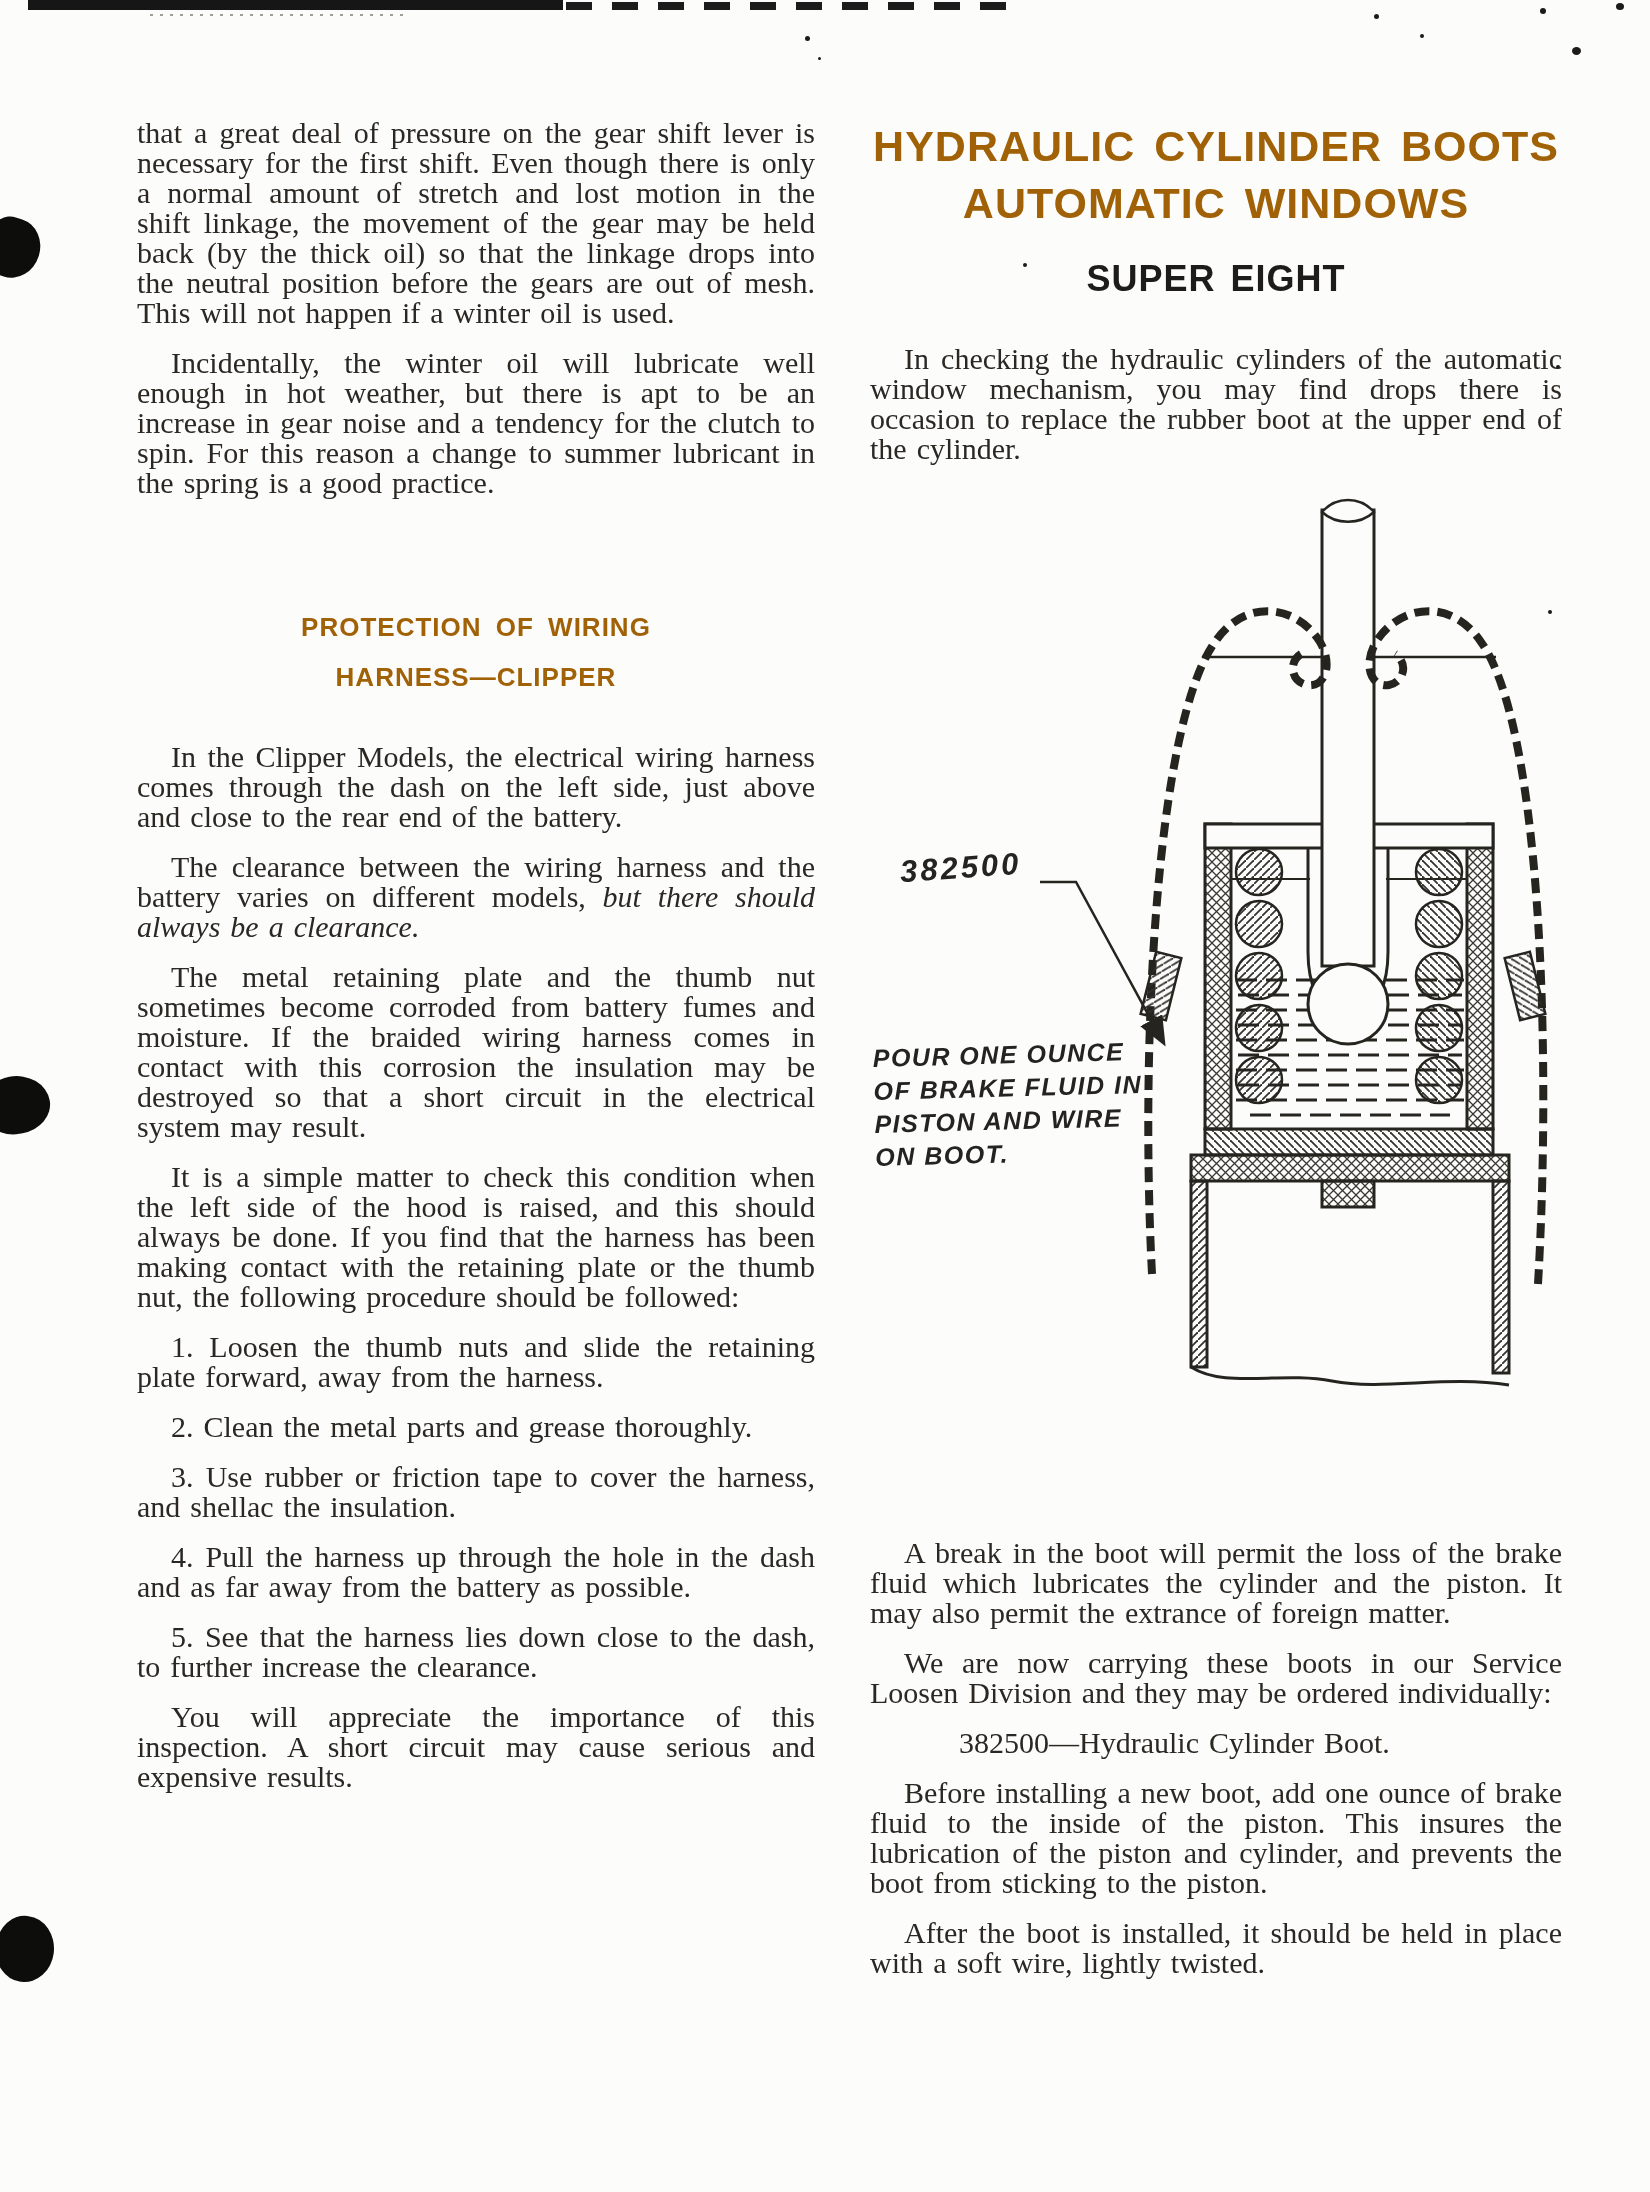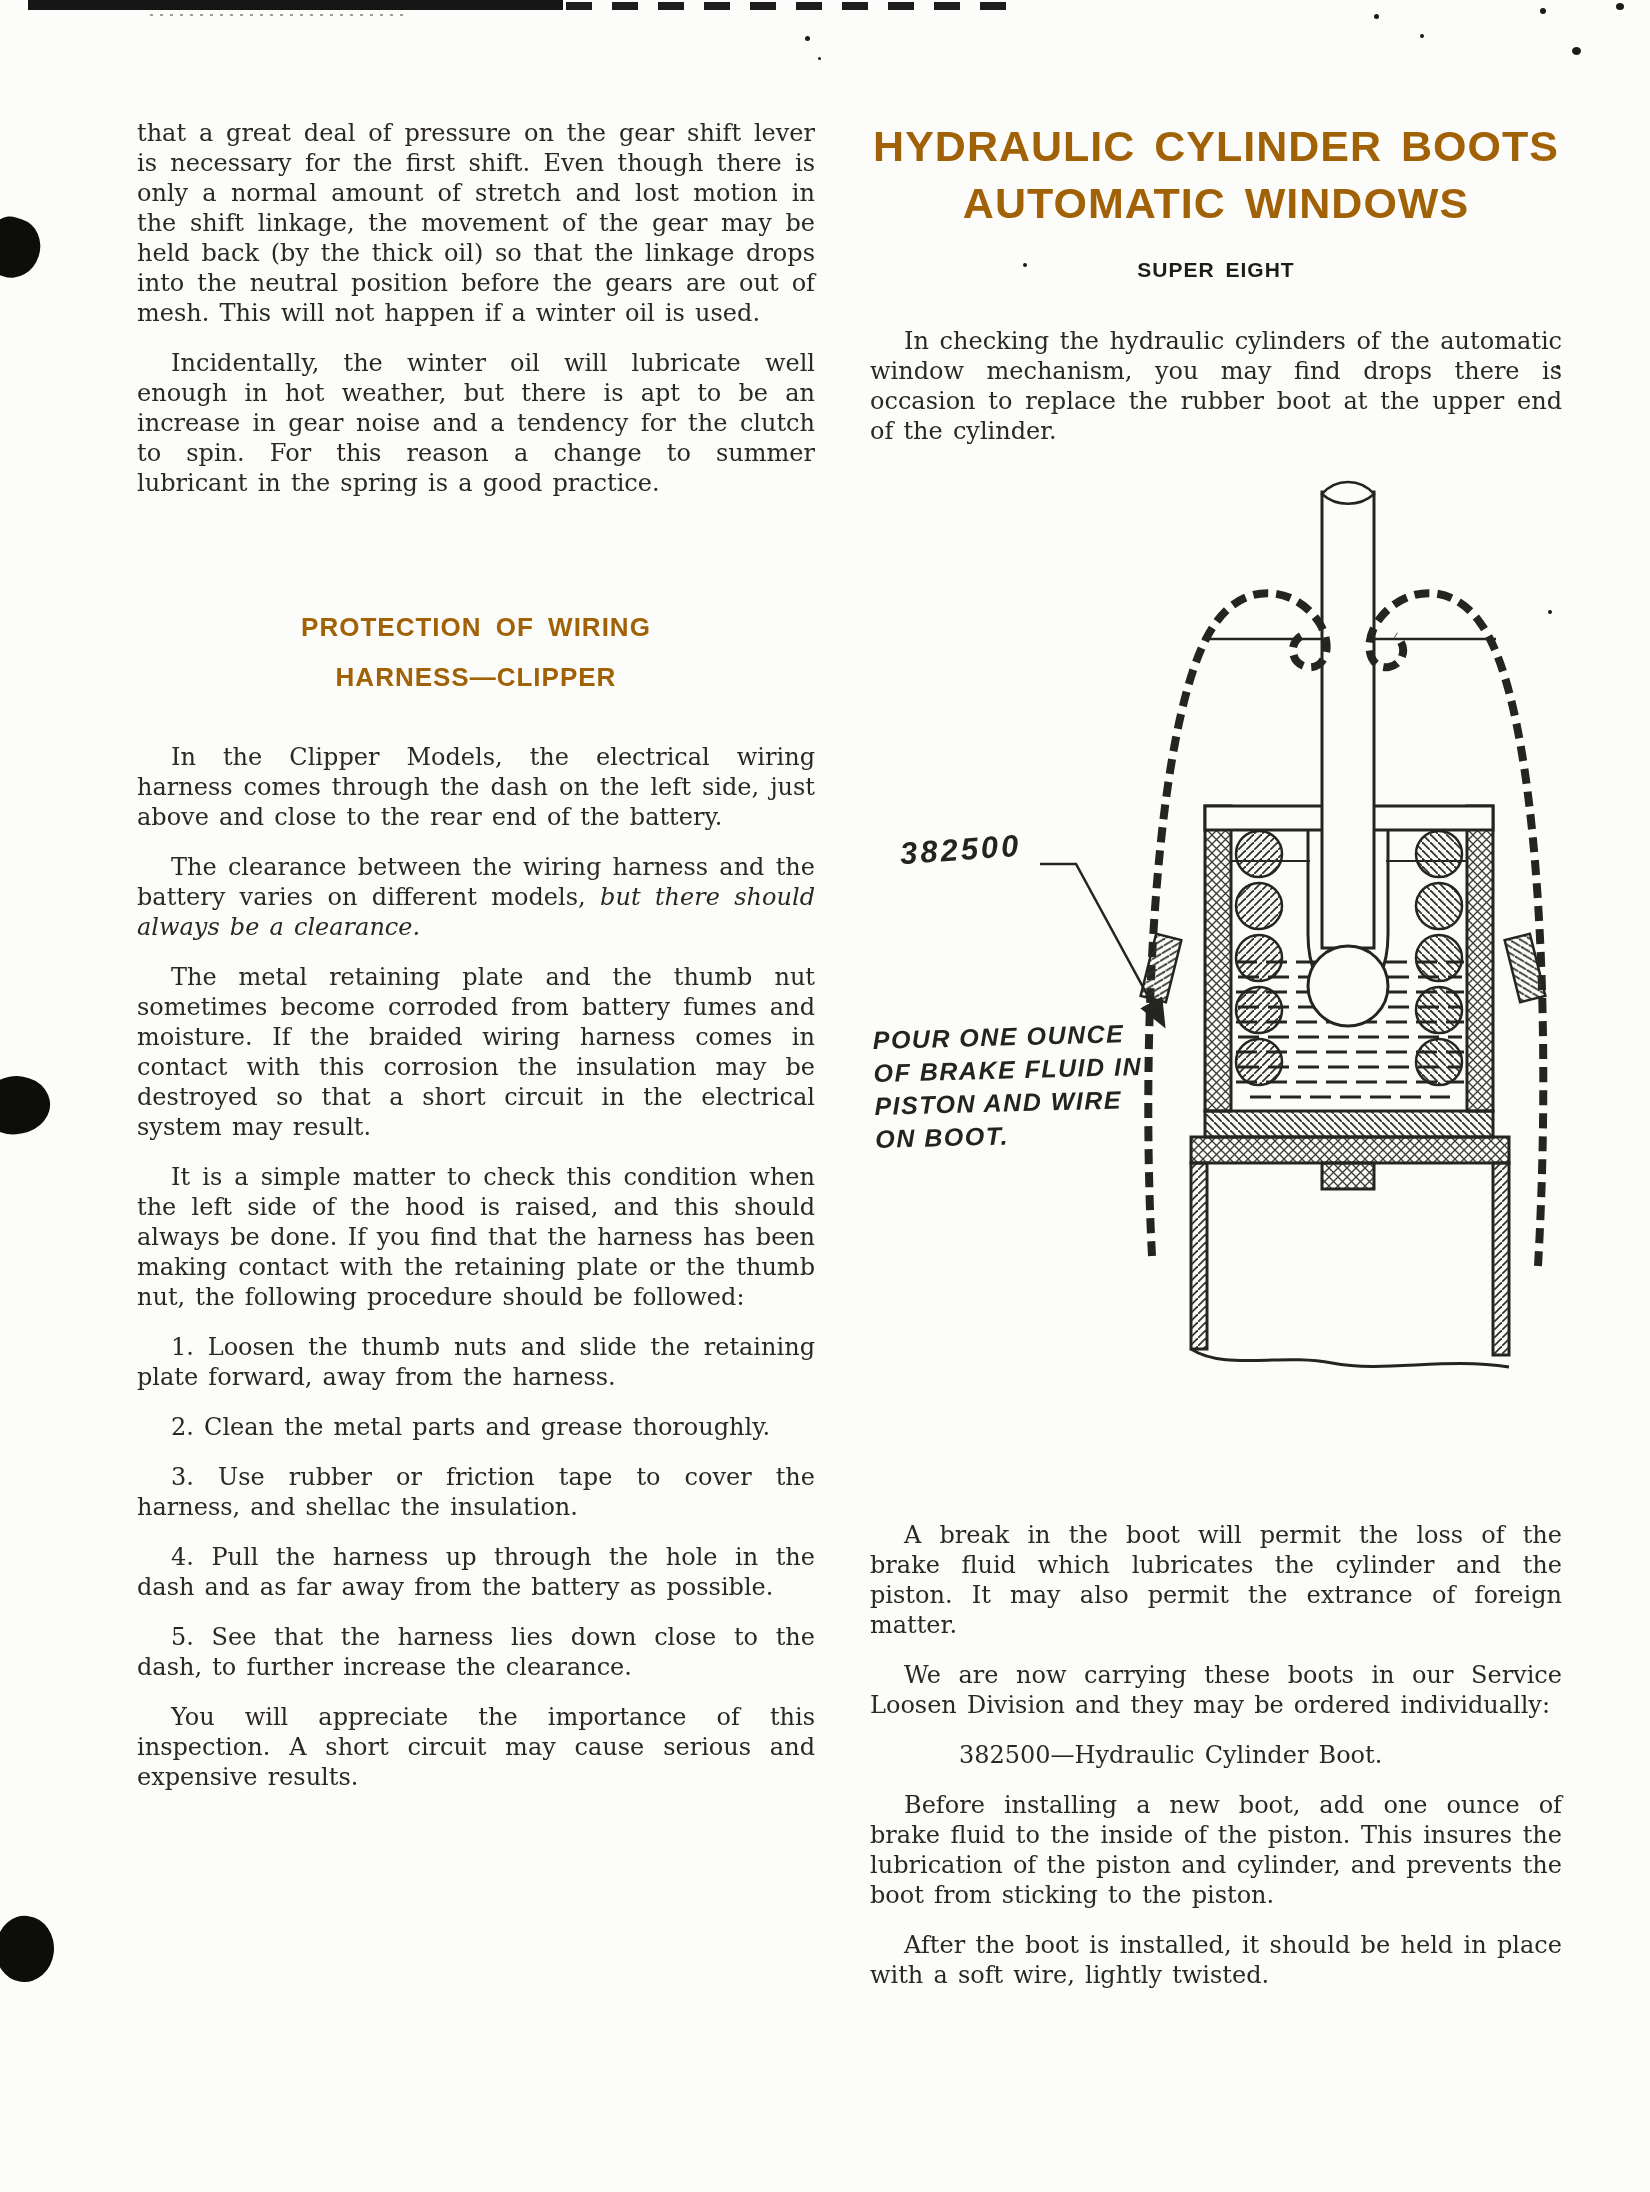--- a/index.html
+++ b/index.html
@@ -20,42 +20,43 @@
   .speck{position:absolute;background:#1c1b19;border-radius:50%;}
   .hole{position:absolute;background:#0d0d0c;}
   .hole1{left:-14px;top:218px;width:54px;height:60px;border-radius:45% 60% 60% 40%;transform:rotate(18deg);}
   .hole2{left:-18px;top:1076px;width:68px;height:58px;border-radius:50% 55% 50% 50%;transform:rotate(-10deg);}
   .hole3{left:-4px;top:1916px;width:58px;height:66px;border-radius:48% 52% 50% 50%;transform:rotate(7deg);}
   
   .col{position:absolute;top:118px;}
   .col-left{left:137px;width:678px;}
   .col-right{left:870px;width:692px;}
   .col p{
-    font-size:24px;line-height:30px;
+    font-size:30px;line-height:30px;
     text-align:justify;
     text-indent:34px;
     word-spacing:2.5px;
     margin:0 0 20px 0;
+    font-family:Liberation Serif, serif;
   }
   p.flush{text-indent:0;}
   .col p em{font-style:italic;}
   .step{margin-bottom:21px;}
   
   .sec-heading{
     font-family:"Liberation Sans","DejaVu Sans",sans-serif;
     font-weight:700;color:#a16207;
     text-align:center;white-space:pre-line;
     letter-spacing:1px;word-spacing:6px;
   }
   .h-left{font-size:26px;line-height:50px;margin:104px 0 40px 0;}
   .h-right{font-size:43px;line-height:57px;margin:0 0 26px 0;}
   .sub-heading{
     font-family:"Liberation Sans","DejaVu Sans",sans-serif;
     font-weight:700;color:#1d1c1a;
-    font-size:21px;text-align:center;
+    font-size:36px;text-align:center;
     letter-spacing:1px;word-spacing:4px;
     margin:0 0 44px 0;
   }
   
   .diagram{position:relative;width:690px;height:1040px;margin:6px 0 14px 0;}
   .diagram svg{position:absolute;left:0;top:0;}
   .part-label{
     position:absolute;left:30px;top:366px;
     font-family:"Liberation Sans","DejaVu Sans",sans-serif;
     font-style:italic;font-weight:700;font-size:31px;color:#242321;

